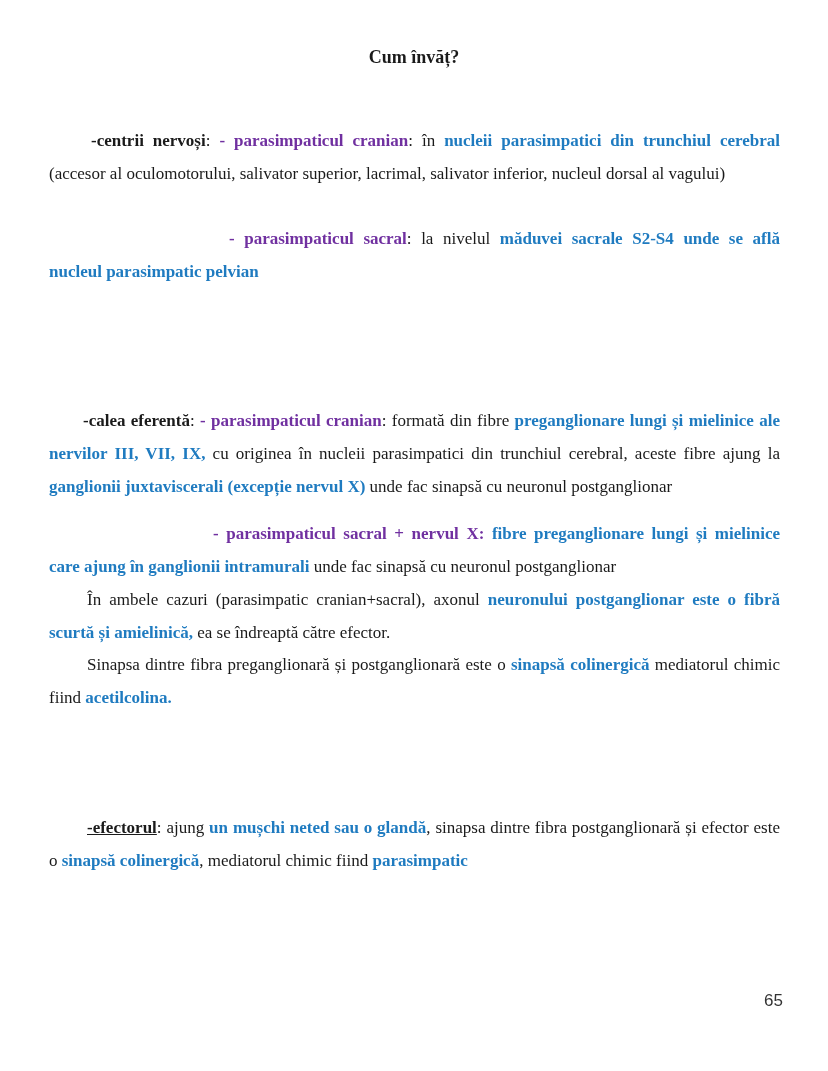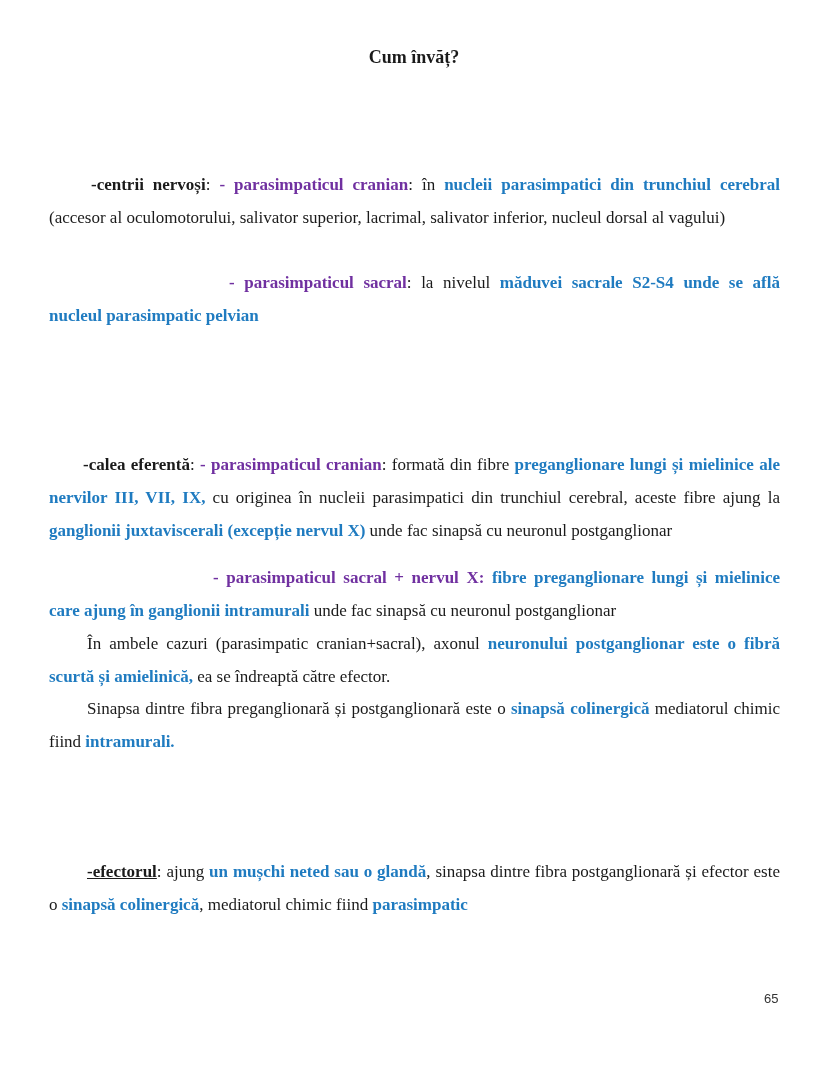--- a/index.html
+++ b/index.html
@@ -1,26 +1,26 @@
 <!DOCTYPE html>
 <html><head>
 <meta charset="utf-8">
 <style>
   html, body { margin:0; padding:0; background:#ffffff; }
   body { width:828px; height:1071px; position:relative; overflow:hidden;
          font-family:"Liberation Serif", serif; color:#1a1a1a; }
   .header { position:absolute; top:47px; left:0; width:828px; text-align:center;
             font-size:18px; font-weight:bold; }
   .para { position:absolute; left:49px; width:731px; font-size:17px; line-height:33px;
-          text-align:justify;margin-top:44px; }
+          text-align:justify; }
   .b { font-weight:bold; }
   .p { color:#7030a0; font-weight:bold; }
   .bl { color:#1f7bc0; font-weight:bold; }
   .pagenum { position:absolute; top:991px; left:764px; font-family:"Liberation Sans", sans-serif;
-             font-size:13px; color:#333; }
+             font-size:17px; color:#333; }
 </style>
 </head>
 <body>
 
 <div class="header">Cum învăț?</div>
 
 <div class="para" style="top:124px;">
   <span style="padding-left:42px;" class="b">-centrii nervoși</span><span>: </span><span class="p">- </span><span class="p">parasimpaticul cranian</span><span>: în </span><span class="bl">nucleii parasimpatici din trunchiul cerebral</span><span> (accesor al oculomotorului, salivator superior, lacrimal, salivator inferior, nucleul dorsal al vagului)</span>
 </div>
 <div class="para" style="top:222px;">
@@ -30,20 +30,20 @@
 <div class="para" style="top:404px;">
   <span style="padding-left:34px;" class="b">-calea eferentă</span><span>:  </span><span class="p">- </span><span class="p">parasimpaticul cranian</span><span>: formată din fibre </span><span class="bl">preganglionare lungi și mielinice ale nervilor III, VII, IX,</span><span>  cu originea în nucleii parasimpatici din trunchiul cerebral, aceste fibre ajung la </span><span class="bl">ganglionii juxtaviscerali</span><span class="bl"> (</span><span class="bl">excepție nervul X)</span><span> unde fac sinapsă cu neuronul postganglionar</span>
 </div>
 <div class="para" style="top:517px;">
   <span style="padding-left:164px;" class="p">- </span><span class="p">parasimpaticul sacral + nervul X:</span><span class="bl"> fibre preganglionare lungi și mielinice care ajung în ganglionii intramurali</span><span> unde fac sinapsă cu neuronul postganglionar</span>
 </div>
 <div class="para" style="top:583px;">
   <span style="padding-left:38px;">În ambele cazuri (parasimpatic cranian+sacral), axonul </span><span class="bl">neuronului postganglionar este o fibră scurtă și amielinică,</span><span> ea se îndreaptă către efector.</span>
 </div>
 <div class="para" style="top:648px;">
-  <span style="padding-left:38px;">Sinapsa dintre fibra preganglionară și postganglionară este o </span><span class="bl">sinapsă colinergică</span><span> mediatorul chimic fiind </span><span class="bl">intramurali.</span>
+  <span style="padding-left:38px;">Sinapsa dintre fibra preganglionară și postganglionară este o </span><span class="bl">sinapsă colinergică</span><span> mediatorul chimic fiind </span><span class="bl">acetilcolina.</span>
 </div>
 
 <div class="para" style="top:811px;">
   <span style="padding-left:38px;text-decoration:underline;" class="b">-efectorul</span><span>: ajung </span><span class="bl">un mușchi neted sau o glandă</span><span>, sinapsa dintre fibra postganglionară și efector este o </span><span class="bl">sinapsă colinergică</span><span>, mediatorul chimic fiind </span><span class="bl">parasimpatic</span>
 </div>
 
 <div class="pagenum">65</div>
 
 </body></html>

